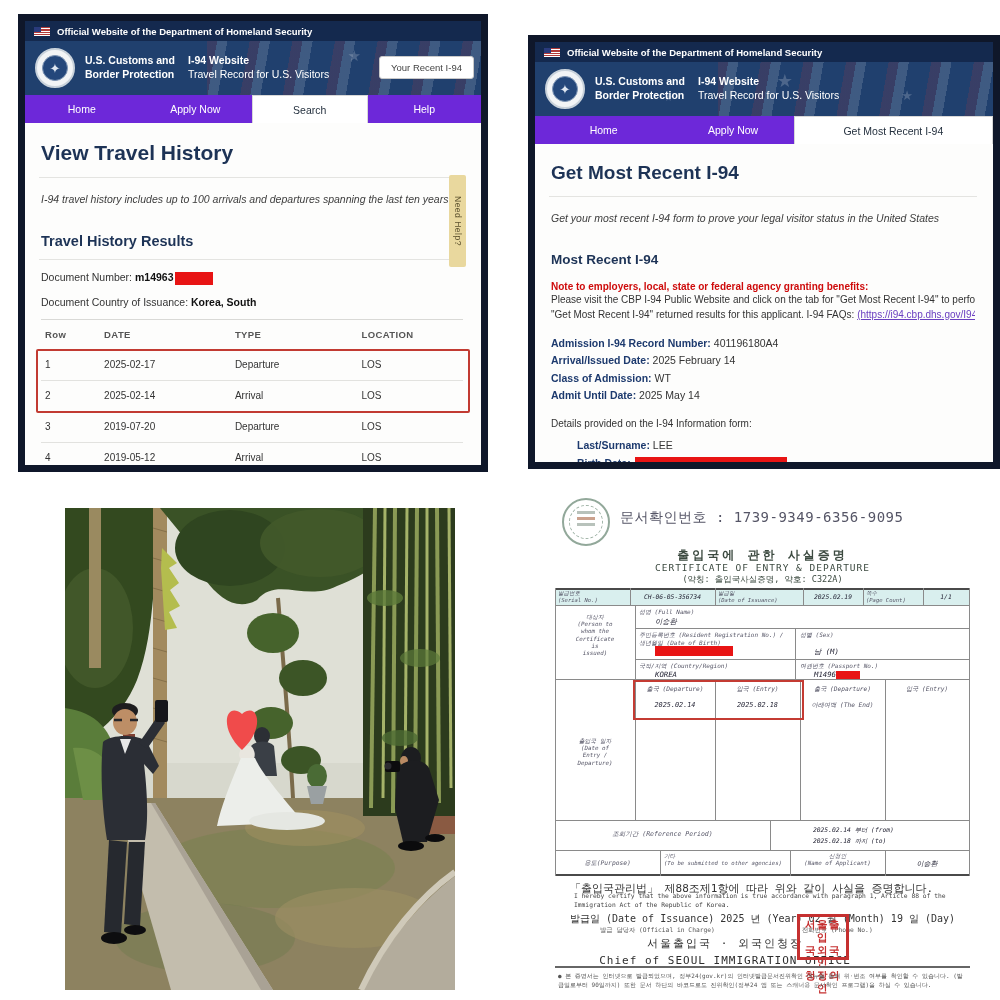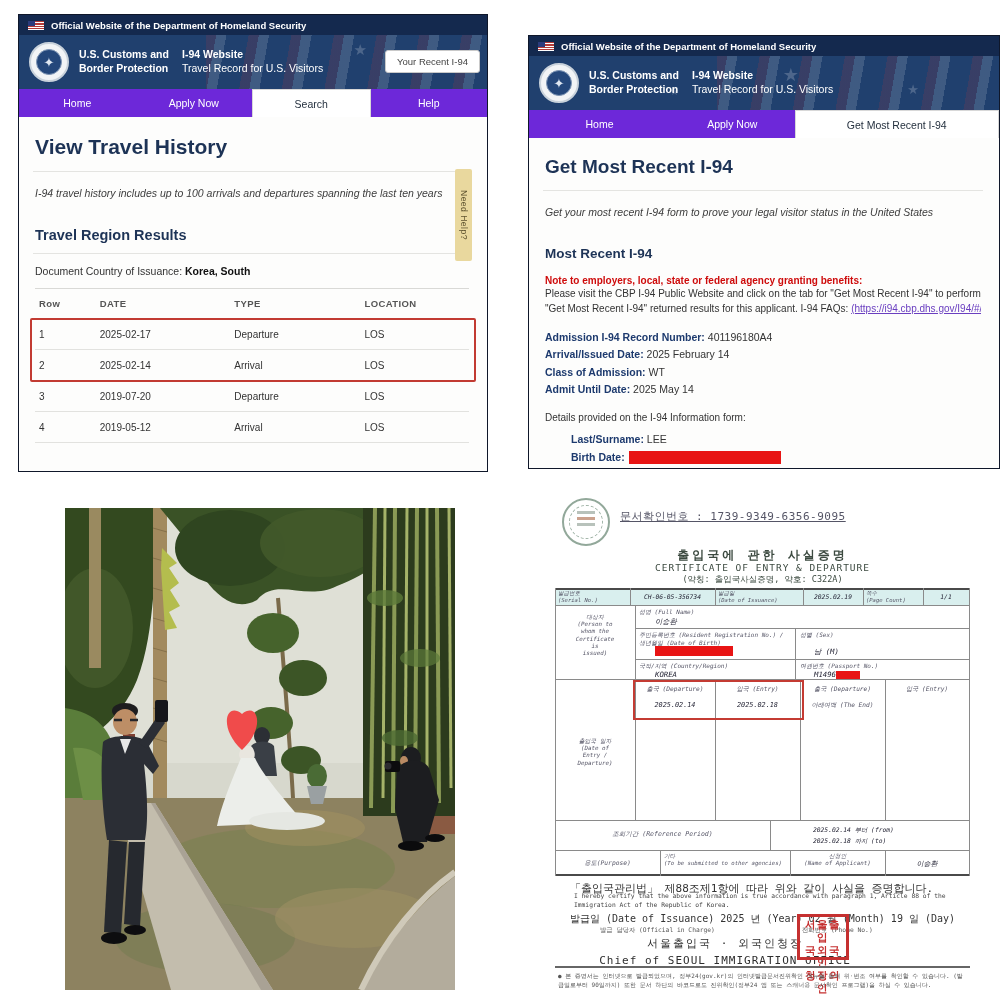--- a/index.html
+++ b/index.html
@@ -1,21 +1,21 @@
 <!DOCTYPE html>
 <html><head>
 <meta charset="utf-8">
 <style>
   * { box-sizing: border-box; margin: 0; padding: 0; }
   html,body { background:#fff; }
   body { font-family: "Liberation Sans", sans-serif; }
   .canvas { position:relative; width:1000px; height:1000px; background:#fff; overflow:hidden; }
 
   
-  .panel { position:absolute; background:#fdfdfc; border:1px solid #0f172a; overflow:hidden; }
+  .panel { position:absolute; background:#fdfdfc; border:7px solid #0f172a; overflow:hidden; }
   .panel-tl { left:18px; top:14px; width:470px; height:458px; }
   .panel-tr { left:528px; top:35px; width:472px; height:434px; }
   .offbar { height:20px; background:#14294e; display:flex; align-items:center; gap:7px; padding:0 9px; color:#fff; font-size:9.5px; font-weight:600; }
   .usflag { width:16px; height:9px; display:inline-block; flex:0 0 auto;
     background: linear-gradient(#2a3b7c,#2a3b7c) 0 0/7px 5px no-repeat,
     repeating-linear-gradient(180deg,#b23a38 0 1.2px,#fff 1.2px 2.4px); }
   .banner { position:relative; height:54px; background:#20406e; overflow:hidden; }
   .flagdec { position:absolute; right:0; top:0; width:60%; height:100%; opacity:.14; pointer-events:none;
     background: repeating-linear-gradient(100deg,#c33 0 10px,#fff 10px 20px,transparent 20px 42px); }
   .stardec { position:absolute; color:#ffffff; opacity:.2; font-size:15px; }
@@ -62,21 +62,21 @@
   
   .photo { position:absolute; left:65px; top:508px; width:390px; height:482px; overflow:hidden; background:#dfe0d6; }
   .photo svg { display:block; width:100%; height:100%; }
 
   
   .cert { position:absolute; left:540px; top:495px; width:445px; height:500px; background:#fff; font-family:"DejaVu Sans Mono", monospace; color:#3d3d3d; }
   .cert .abs { position:absolute; }
   .cseal { position:absolute; left:22px; top:3px; width:48px; height:48px; border-radius:50%; border:2px solid #92a89a; }
   .cseal::before { content:""; position:absolute; inset:5px; border-radius:50%; border:1px dashed #9fb3a6; }
   .cseal::after { content:""; position:absolute; left:13px; top:17px; width:18px; height:3px; background:#a64; box-shadow:0 6px 0 #8a9a8e, 0 -6px 0 #8a9a8e; opacity:.6; }
-  .doccheck { position:absolute; left:80px; top:14px; font-size:11px; color:#556; letter-spacing:.5px;text-decoration:underline; }
+  .doccheck { position:absolute; left:80px; top:14px; font-size:14px; color:#556; letter-spacing:.5px; }
   .t-ko { position:absolute; left:0; width:100%; top:52px; text-align:center; font-size:12px; font-weight:700; letter-spacing:3px; color:#3c4a40; }
   .t-en { position:absolute; left:0; width:100%; top:67px; text-align:center; font-size:9.5px; letter-spacing:1px; color:#3c4a40; }
   .t-ab { position:absolute; left:0; width:100%; top:79px; text-align:center; font-size:8.5px; color:#3c4a40; }
   .ctable { position:absolute; left:15px; top:93px; width:415px; height:288px;font-style:italic; }
   .hl2 { position:absolute; height:1px; background:#8a8a8a; }
   .vl { position:absolute; width:1px; background:#8a8a8a; }
   .thick { height:2px; background:#4a4a4a; }
   .cl { position:absolute; font-size:6px; color:#556; line-height:1.25; white-space:pre-line; }
   .cv { position:absolute; font-size:7.3px; color:#223; white-space:pre-line; }
   .tealbg { position:absolute; background:#d9efee; }
@@ -112,22 +112,26 @@
     <nav class="nav">
       <div class="nav-item">Home</div>
       <div class="nav-item">Apply Now</div>
       <div class="nav-item active">Search</div>
       <div class="nav-item">Help</div>
     </nav>
     <div class="content">
       <h1>View Travel History</h1>
       <div class="rule"></div>
       <p class="desc">I-94 travel history includes up to 100 arrivals and departures spanning the last ten years</p>
-      <h2>Travel Region Results</h2>
+      <h2>Travel History Results</h2>
       <div class="rule"></div>
+      <p class="kv">
+        <span>Document Number:</span>
+        <b>m14963</b><span class="redact" style="width:38px;height:13px;"></span>
+      </p>
       <p class="kv">
         <span>Document Country of Issuance:</span>
         <b>Korea, South</b>
       </p>
       <div class="tablewrap">
         <table class="travel">
           <thead>
             <tr>
               <th class="col-row">Row</th>
               <th class="col-date">DATE</th>

